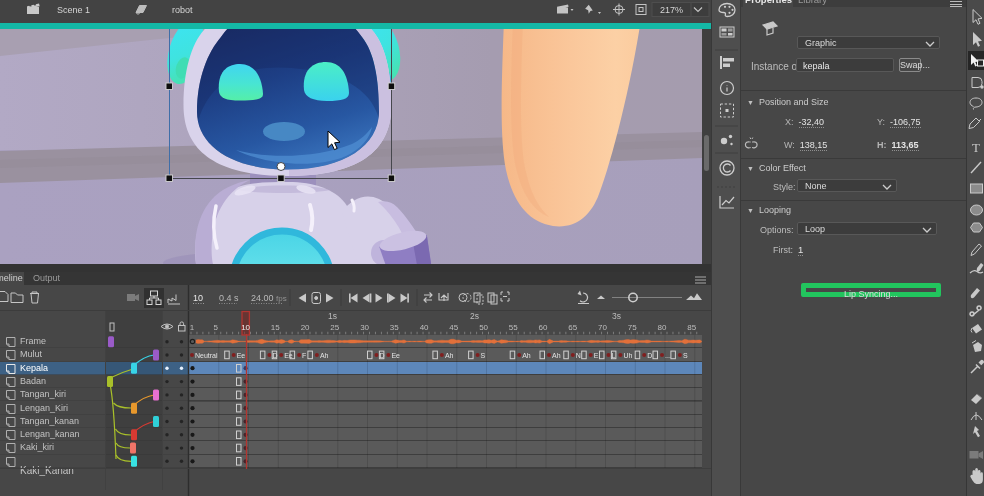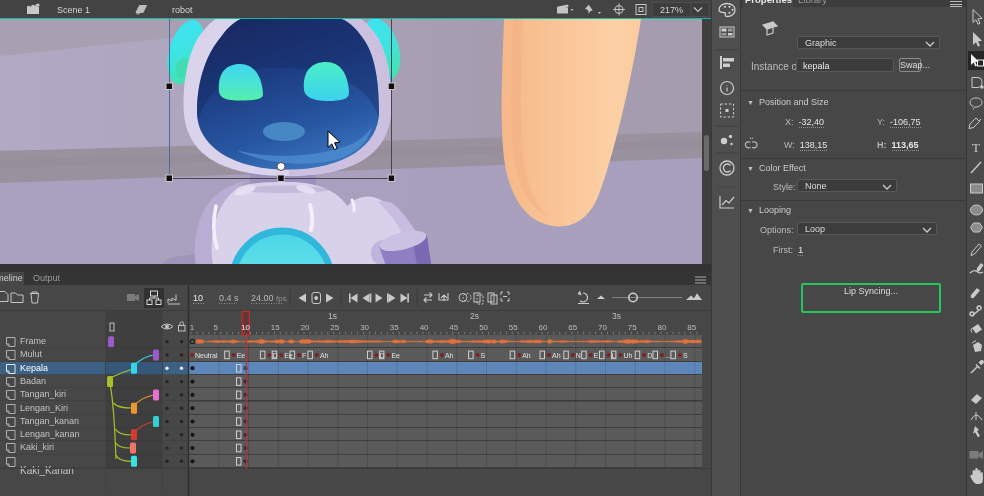--- a/index.html
+++ b/index.html
@@ -1,21 +1,21 @@
 <!DOCTYPE html>
 <html><head>
 <meta charset="utf-8">
 <style>
   html,body{margin:0;padding:0;width:984px;height:496px;overflow:hidden;background:#3a3a3a;
     font-family:"Liberation Sans",sans-serif;}
   *{box-sizing:border-box;}
   .abs{position:absolute;}
   #app{position:relative;width:984px;height:496px;overflow:hidden;}
   
-  #editbar{left:0;top:0;width:711px;height:19px;background:#434343;border-bottom:1px solid #14b8a6;color:#d2d2d2;font-size:9px;}
+  #editbar{left:0;top:0;width:711px;height:29px;background:#434343;border-bottom:6px solid #14b8a6;color:#d2d2d2;font-size:9px;}
   
   #canvas{left:0;top:19px;width:702px;height:245px;background:#aba2bd;}
   #vscroll{left:702px;top:19px;width:9px;height:245px;background:#3f3f3f;}
   #vthumb{left:2px;top:116px;width:5px;height:36px;background:#6a6a6a;border-radius:3px;}
   #gapstrip{left:0;top:264px;width:711px;height:8px;background:#333333;}
   
   #timeline{left:0;top:272px;width:711px;height:224px;background:#474747;}
   
   #iconstrip{left:711px;top:0;width:29px;height:496px;background:#4e4e4e;border-left:1px solid #383838;}
   
@@ -631,21 +631,21 @@
     <div class="abs" style="left:6px;top:205px;font-size:9px;color:#cccccc;"><span style="font-size:7px;color:#c0c0c0;">▼</span>&nbsp; Looping</div>
     <div class="abs" style="left:19px;top:225px;font-size:9px;color:#bdbdbd;">Options:</div>
     <div class="abs" style="left:56px;top:222px;width:140px;height:13px;background:#3c3c3c;border:1px solid #585858;border-radius:2px;">
       <div class="abs" style="left:7px;top:1px;font-size:9px;color:#dcdcdc;">Loop</div>
       <svg class="abs" style="right:4px;top:3px" width="10" height="8">
           <path d="M1,2 l4,4 4,-4" stroke="#ccc" fill="none" stroke-width="1.3"></path>
         </svg>
     </div>
     <div class="abs" style="left:32px;top:245px;font-size:9px;color:#bdbdbd;">First:</div>
     <div class="abs" style="left:57px;top:244px;font-size:9.5px;color:#e4e4e4;"><span class="hot">1</span></div>
-    <div class="abs" style="left:60px;top:283px;width:140px;height:30px;border:2px solid #22c55e;border-radius:2px;text-align:center;font-size:9px;color:#dcdcdc;line-height:13px;">Lip Syncing...</div>
+    <div class="abs" style="left:60px;top:283px;width:140px;height:14px;border:5px solid #22c55e;border-radius:2px;text-align:center;font-size:9px;color:#dcdcdc;line-height:13px;">Lip Syncing...</div>
   </div>
   <div class="abs" id="tools">
     <svg class="abs" style="left:0;top:0" width="18" height="496" viewBox="0 0 18 496">
 
       <path d="M6,10 l0,13 l3,-2.8 l2,4.6 l2,-1 l-2,-4.4 l4,-0.6 Z" fill="none" stroke="#c9c9c9" transform="translate(0,-0.5)"></path>
 
       <path d="M6,32 l0,13 l3,-2.8 l2,4.6 l2,-1 l-2,-4.4 l4,-0.6 Z" fill="#c9c9c9"></path>
 
       <rect x="1" y="51" width="17" height="19" fill="#262626"></rect>
       <path d="M4,54 l0,11 l2.6,-2.4 l1.7,4 l1.7,-0.9 l-1.7,-3.8 l3.4,-0.5 Z" fill="#f2f2f2"></path>

